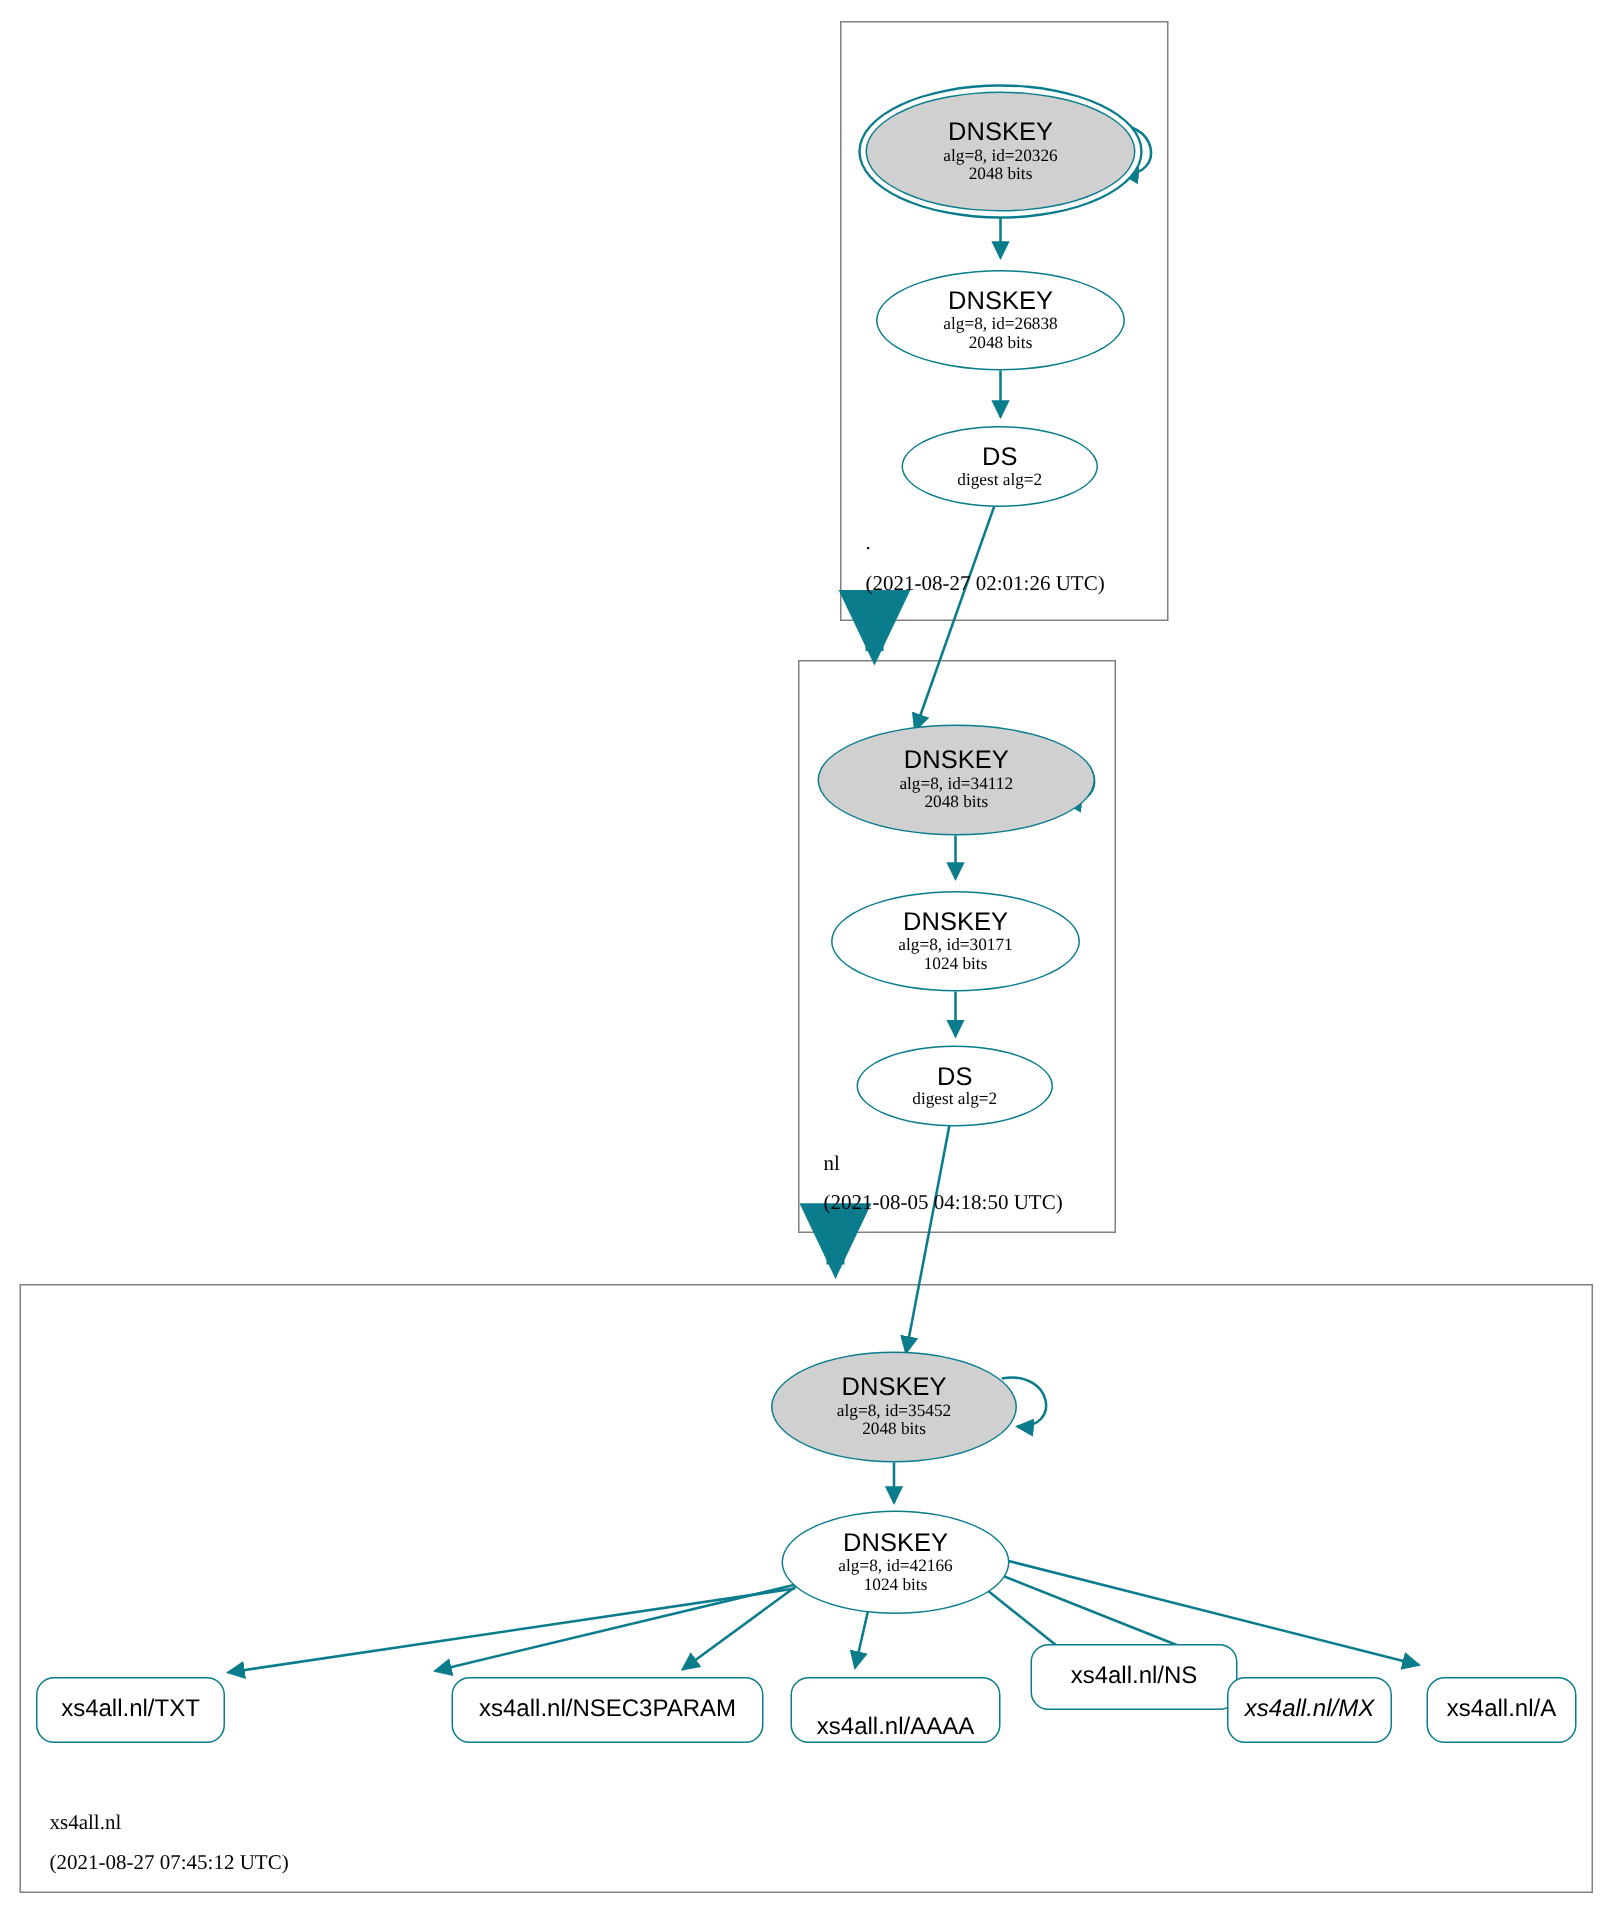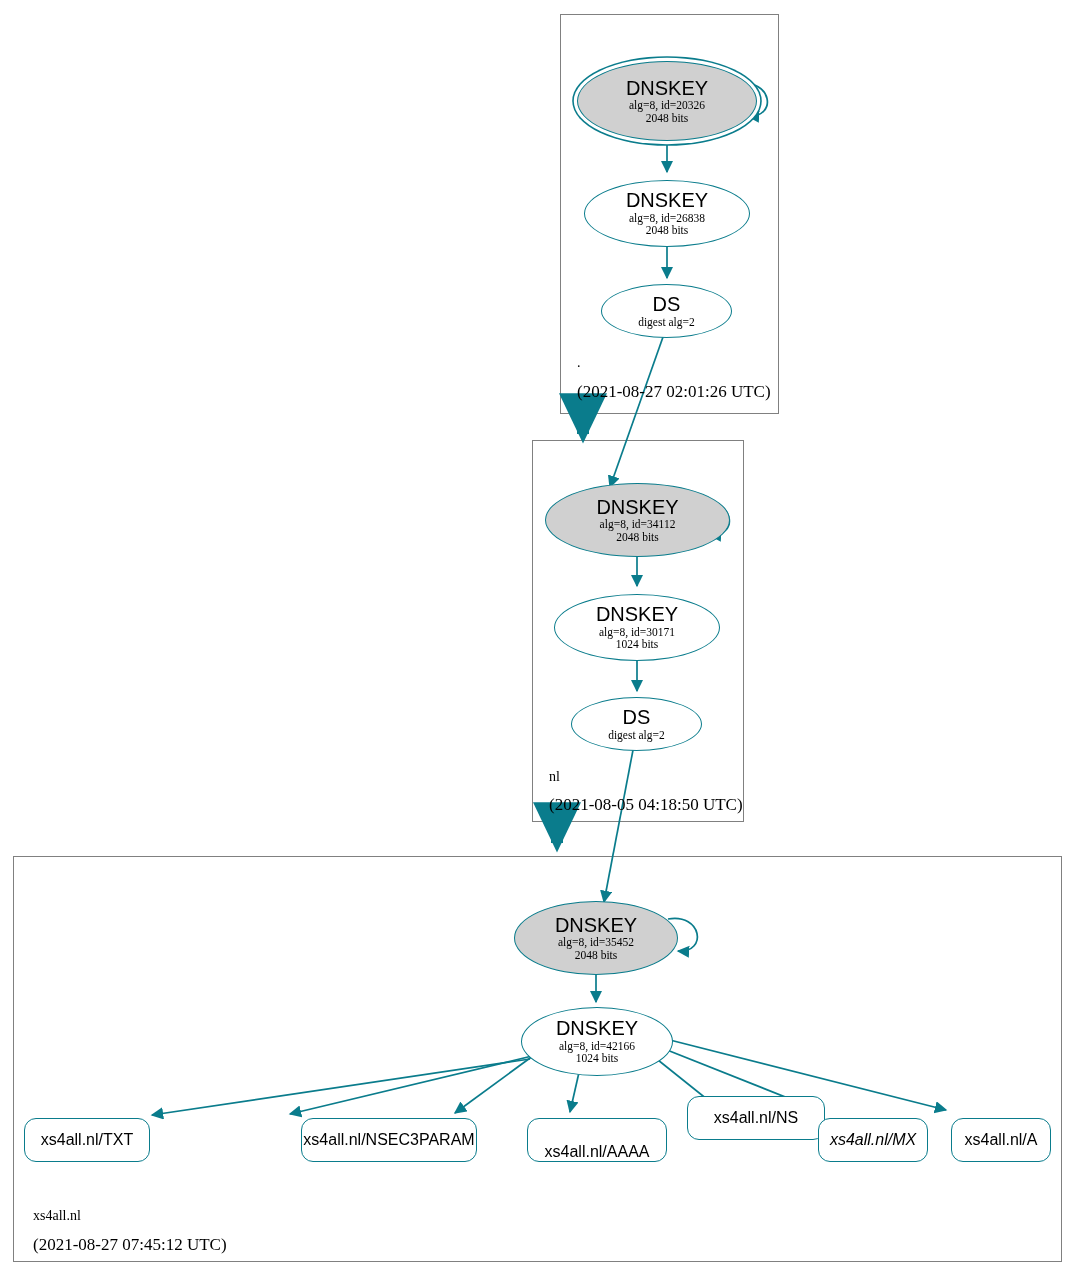--- a/index.html
+++ b/index.html
@@ -37,21 +37,21 @@
   .zone-label {
     position: absolute;
     font-family: "Liberation Serif", serif;
     font-size: 14px;
     color: #000000;
     white-space: nowrap;
   }
   .zone-time {
     position: absolute;
     font-family: "Liberation Serif", serif;
-    font-size: 17px;
+    font-size: 14px;
     color: #000000;
     white-space: nowrap;
   }
   .node {
     position: absolute;
     box-sizing: border-box;
     display: flex;
     flex-direction: column;
     align-items: center;
     justify-content: center;
@@ -75,21 +75,21 @@
     border: 1.6px solid #0a7c8c;
     border-radius: 12px;
     background: #ffffff;
     display: flex;
     align-items: center;
     justify-content: center;
     white-space: nowrap;
   }
   .t-main {
     font-family: "Liberation Sans", sans-serif;
-    font-size: 20px;
+    font-size: 17px;
     color: #000000;
     display: block;
   }
   .t-sub {
     font-family: "Liberation Serif", serif;
     font-size: 11.5px;
     color: #000000;
     display: block;
   }
   .t-rr {
@@ -198,21 +198,21 @@
 
   <div class="node ellipse" style="left:521px; top:1007px; width:152px; height:69px;">
     <span class="t-main">DNSKEY</span>
     <span class="t-sub">alg=8, id=42166</span>
     <span class="t-sub">1024 bits</span>
   </div>
 
   <div class="rr-box" style="left:24px; top:1118px; width:126px; height:44px;">
     <span class="t-rr">xs4all.nl/TXT</span>
   </div>
-  <div class="rr-box" style="left:301px; top:1118px; width:176px; height:44px;">
+  <div class="rr-box" style="left:301px; top:1118px; width:208px; height:44px;">
     <span class="t-rr">xs4all.nl/NSEC3PARAM</span>
   </div>
   <div class="rr-box" style="left:527px; top:1118px; width:140px; height:44px;align-items:flex-end;">
     <span class="t-rr">xs4all.nl/AAAA</span>
   </div>
   <div class="rr-box" style="left:687px; top:1096px; width:138px; height:44px;align-items:center;">
     <span class="t-rr">xs4all.nl/NS</span>
   </div>
   <div class="rr-box" style="left:818px; top:1118px; width:110px; height:44px;font-style:italic;">
     <span class="t-rr">xs4all.nl/MX</span>

